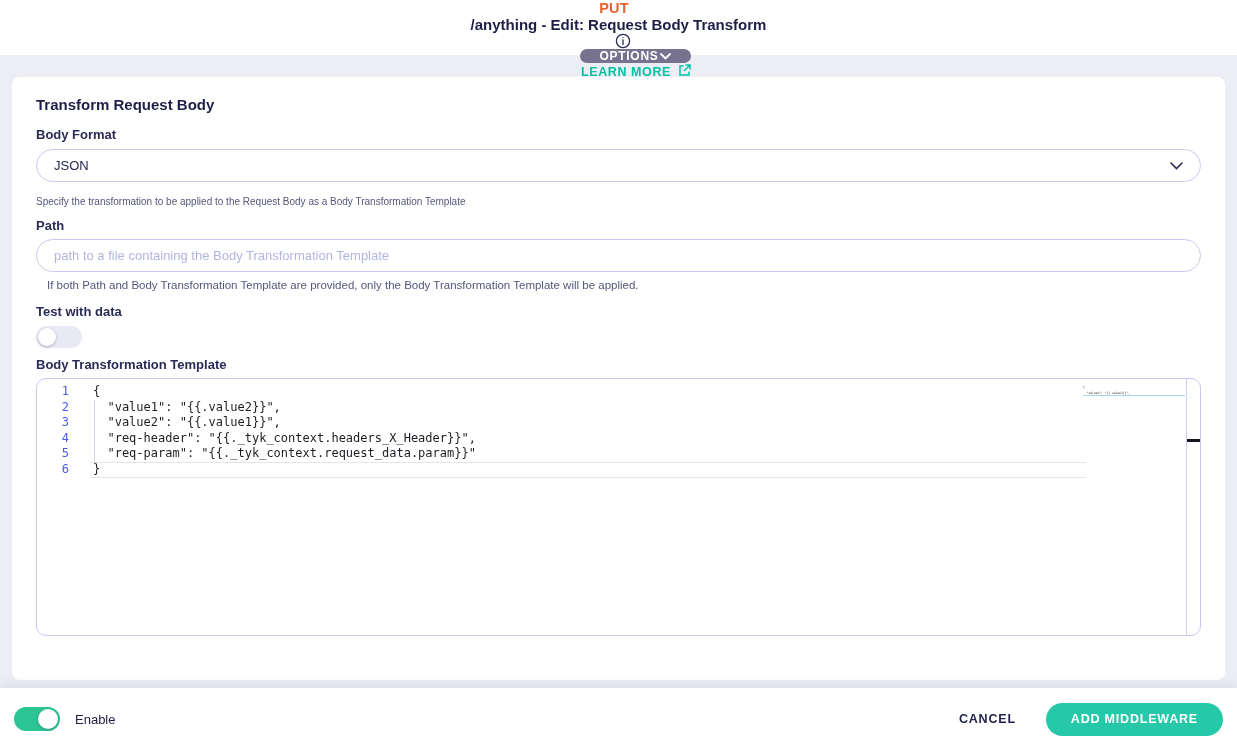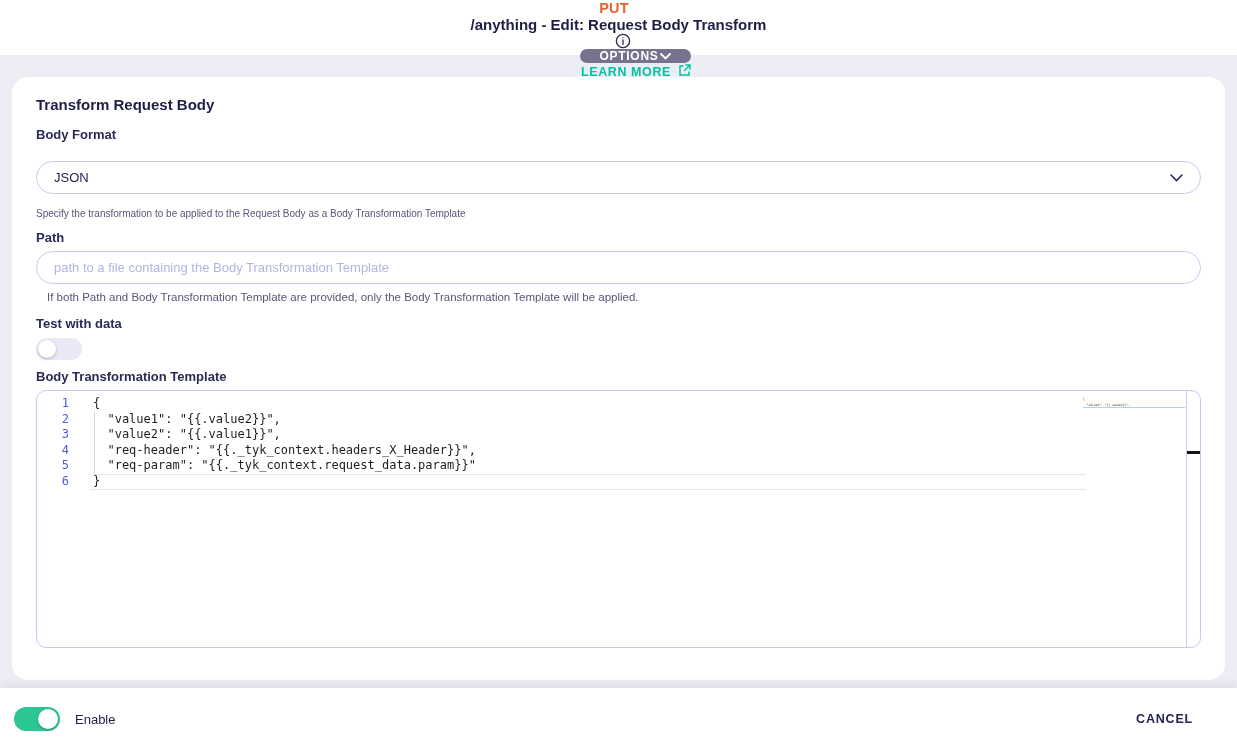--- a/index.html
+++ b/index.html
@@ -54,41 +54,41 @@
     gap: 7px;
     text-decoration: none;
     cursor: pointer;
   }
   .close-btn { margin-left: auto; background: none; border: none; cursor: pointer; display: flex; padding: 4px; }
 
   
   .main { flex: 1; padding: 22px 12px 8px; overflow: hidden; }
   .card {
     background: #ffffff;
-    border-radius: 16px;
+    border-radius: 8px;
     height: 100%;
     padding: 19px 24px 0;
   }
   .panel-title { font-size: 15px; font-weight: 700; color: #1e1e46; }
   .panel-subtitle { font-size: 13px; color: #696b8c; margin-top: 7px; }
   .field-label { font-size: 13px; font-weight: 700; color: #2a2b55; }
   .mt14 { margin-top: 14px; }
   .mt11 { margin-top: 11px; }
   .mt13 { margin-top: 13px; }
 
   .select-box, .text-input {
     width: 100%;
     height: 33px;
     border: 1px solid #c9cbee;
     border-radius: 17px;
     padding: 0 17px;
     font-size: 13px;
     color: #23244e;
     background: #ffffff;
-    margin-top: 19px;
+    margin-top: 7px;
     font-family: inherit;
   }
   .select-box { display: flex; align-items: center; justify-content: space-between; cursor: pointer; }
   .text-input { margin-top: 6px; outline: none; }
   .text-input::placeholder { color: #b3b5e0; opacity: 1; }
   .help-text { font-size: 10px; color: #55577a; }
   .sub-help { font-size: 11.5px; color: #55577a; margin: 7px 0 0 11px; }
 
   
   .toggle { position: relative; border-radius: 999px; cursor: pointer; flex-shrink: 0; }
@@ -280,13 +280,14 @@
   </section>
 </main>
 
 <footer class="footer">
   <div class="toggle toggle-on" role="switch" aria-checked="true">
     <span class="knob"></span>
   </div>
   <span class="enable-label">Enable</span>
   <div class="spacer"></div>
   <button class="cancel-btn">CANCEL</button>
+  <button class="submit-btn">ADD MIDDLEWARE</button>
 </footer>
 
 </body></html>

